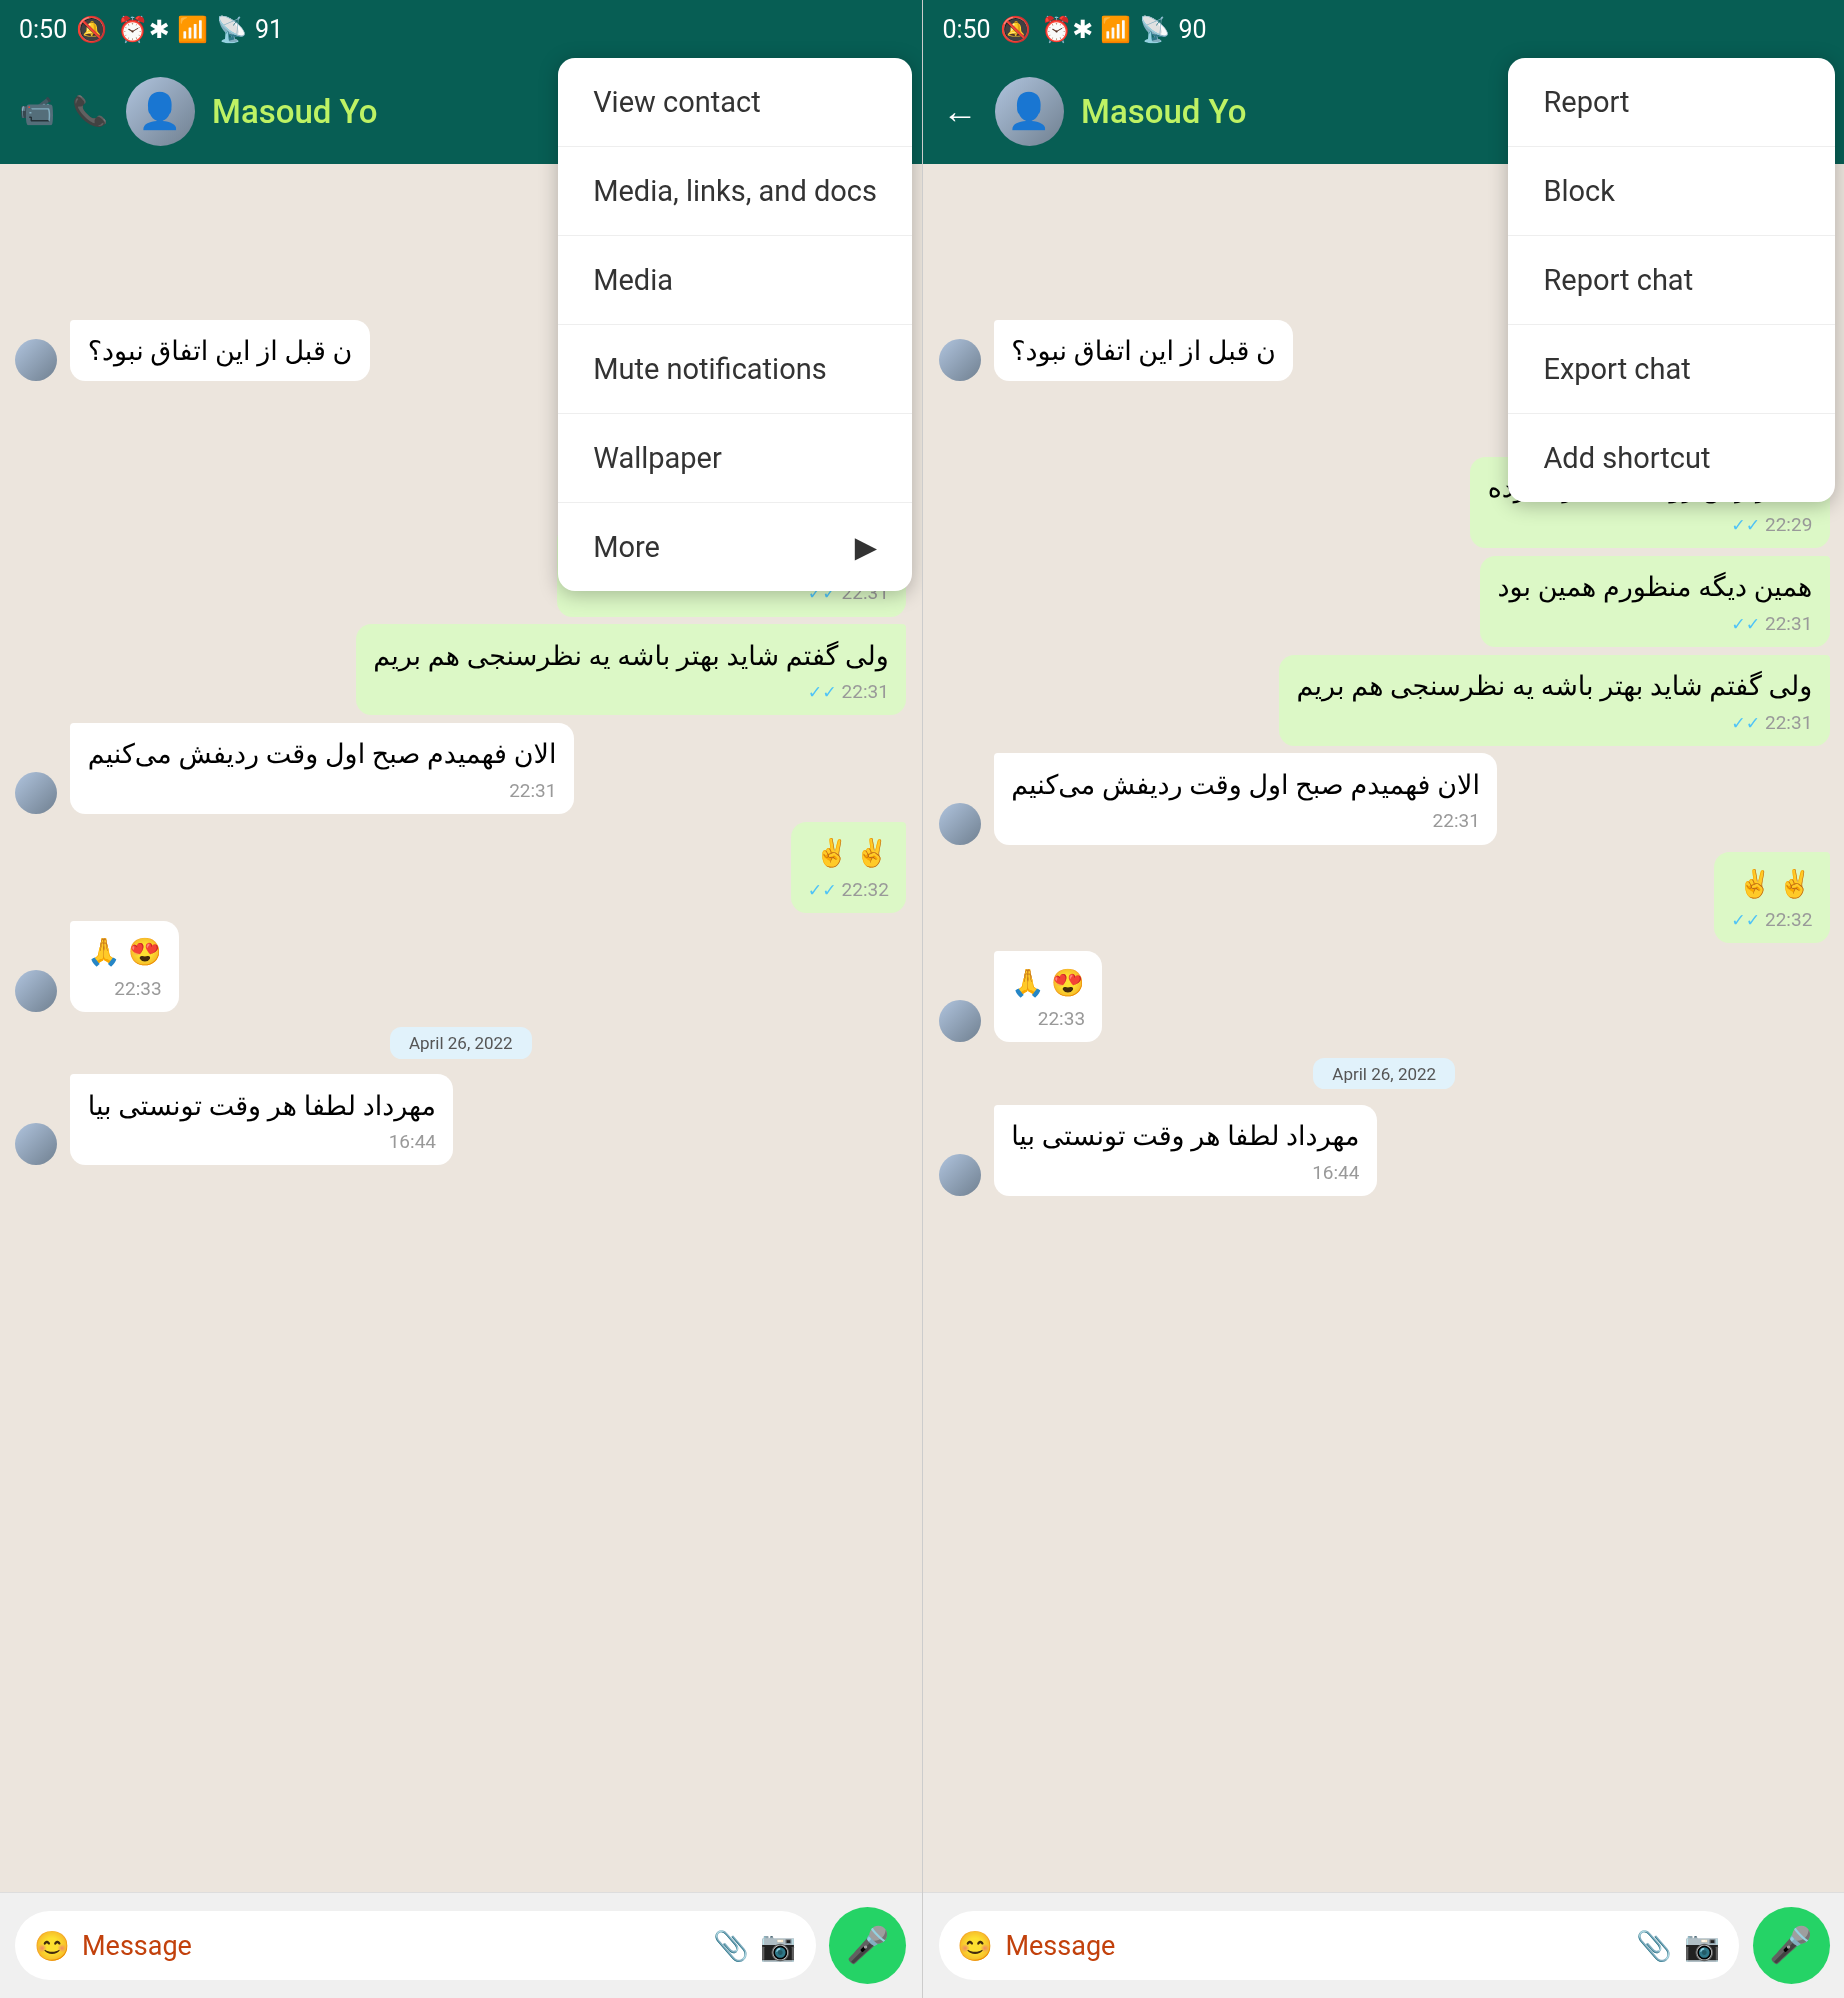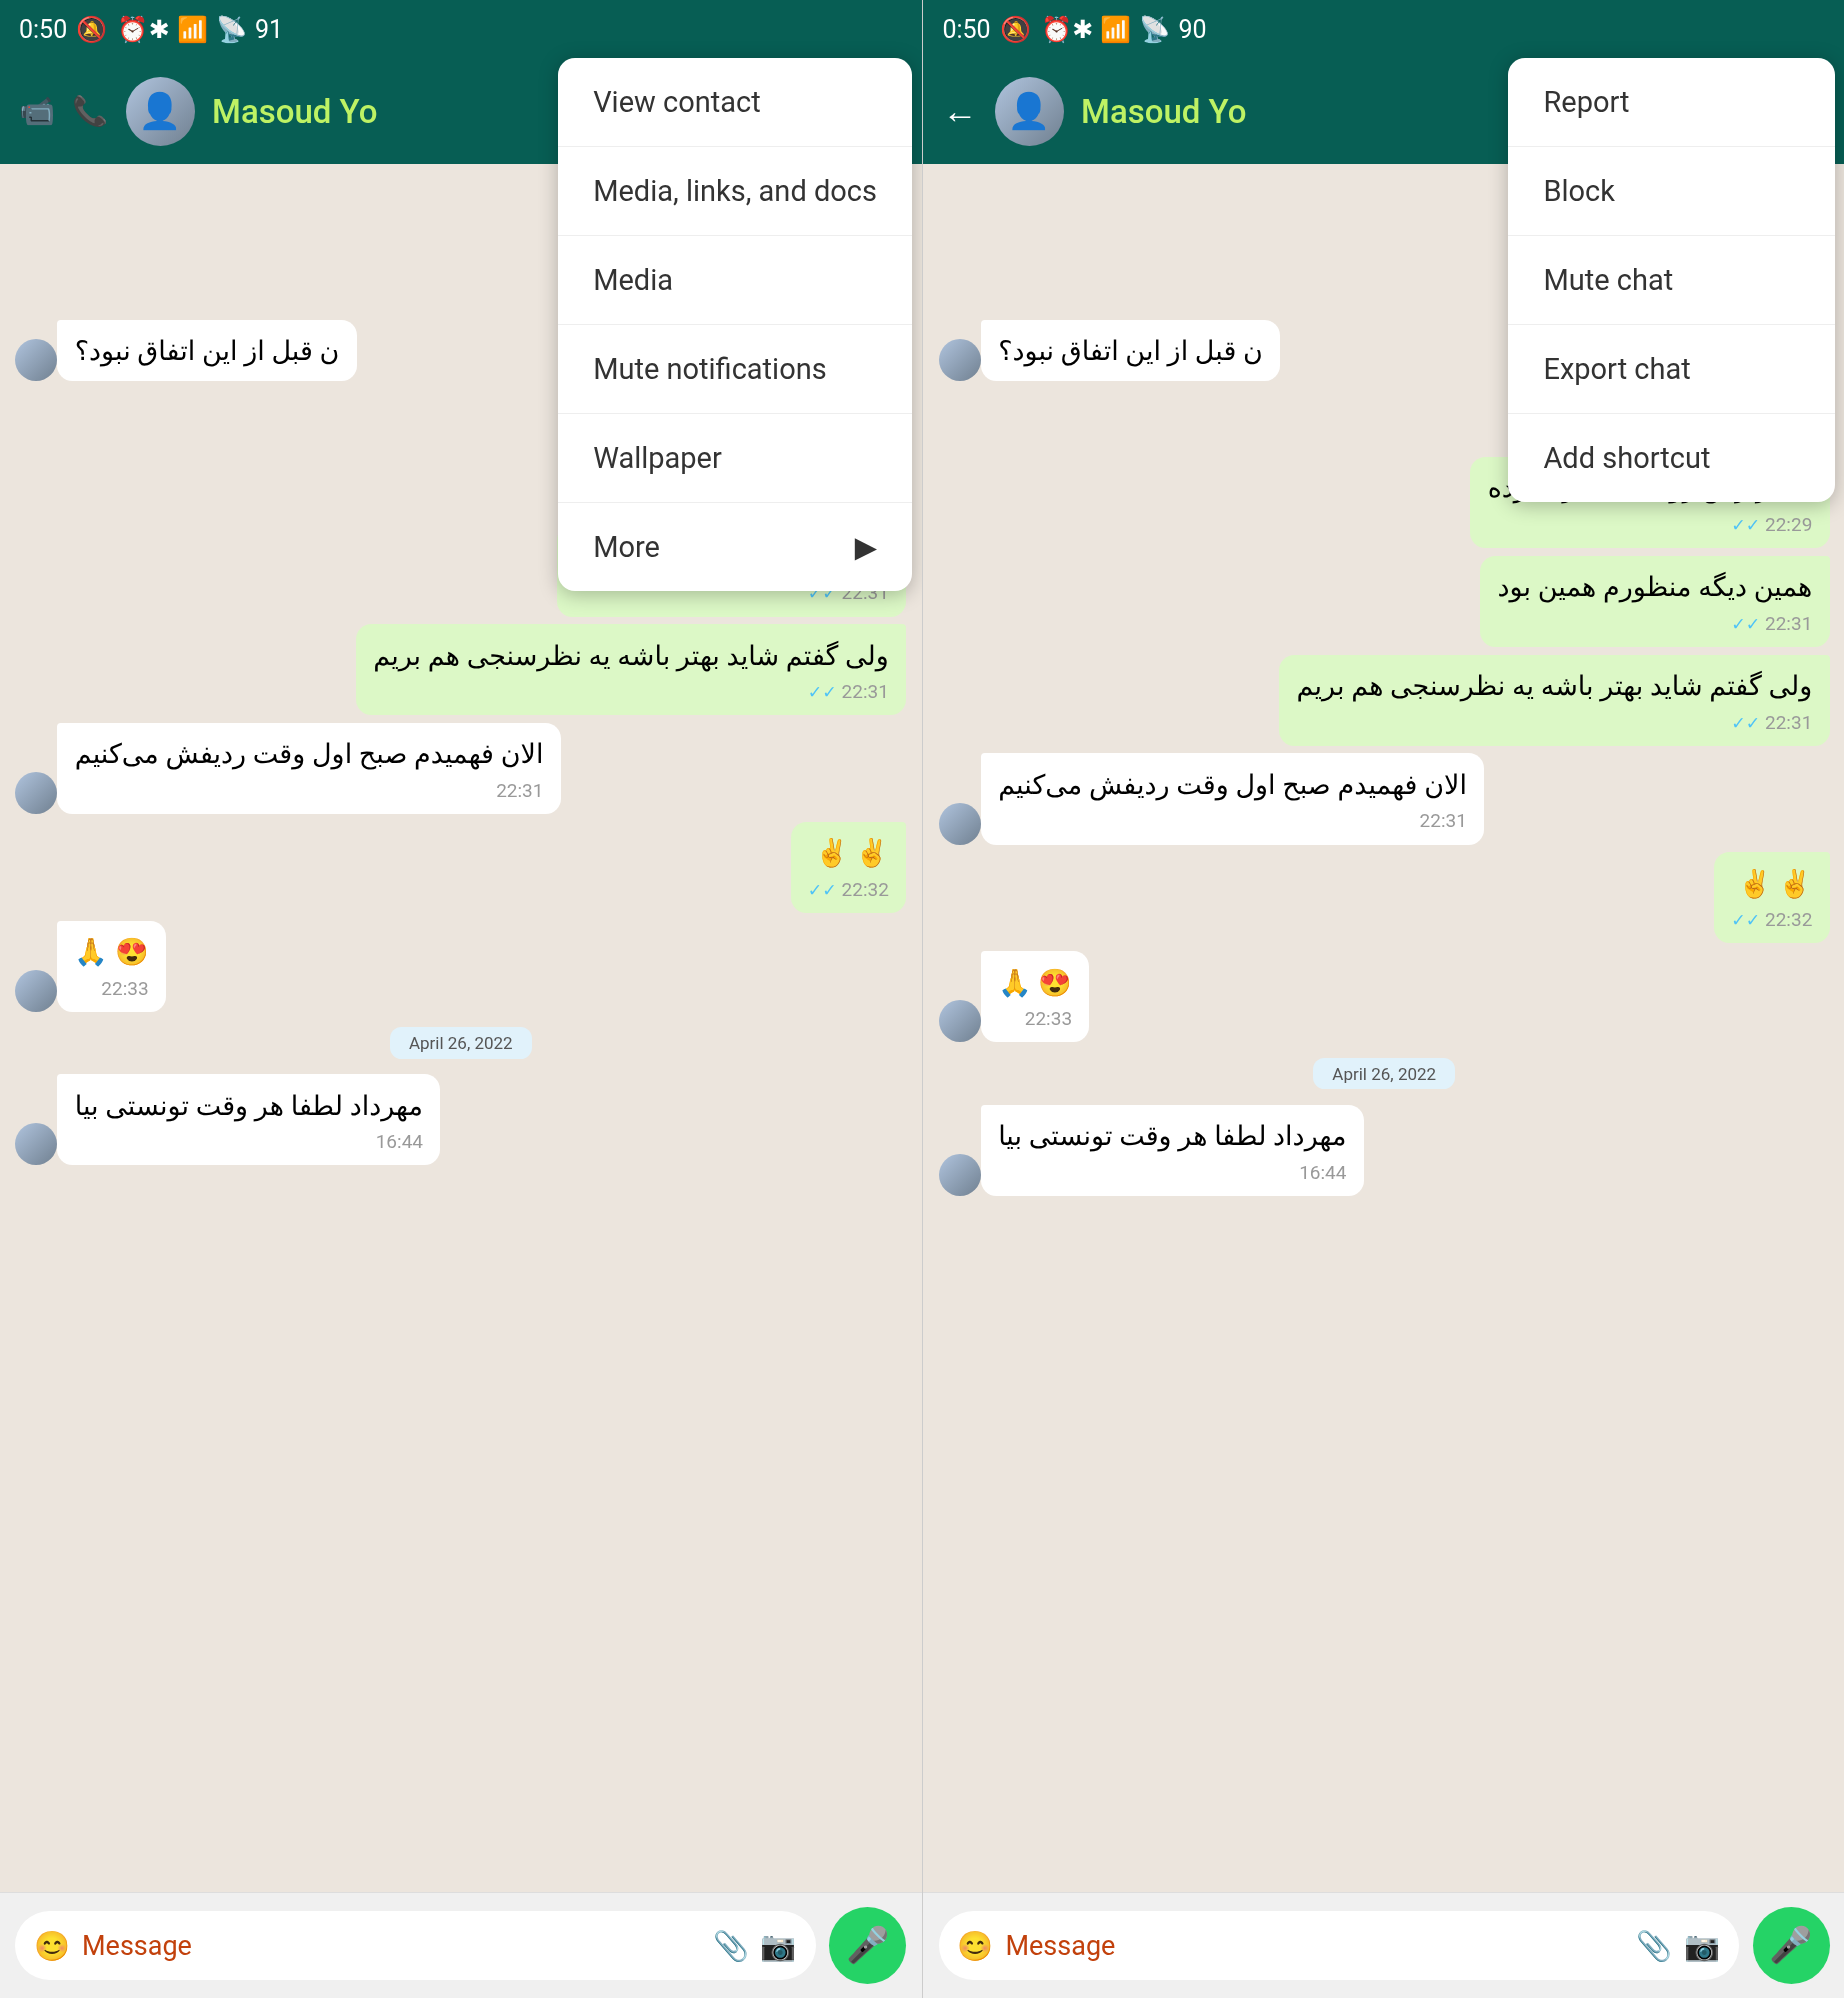--- a/index.html
+++ b/index.html
@@ -122,21 +122,21 @@
       border-radius: 11.5px;
       padding: 5.8px 19px;
       font-size: 17px;
       color: #555;
       margin: 7.7px 0;
     }
 
     .msg-row {
       display: flex;
       align-items: flex-end;
-      gap: 0;
+      gap: 13px;
     }
     .msg-row.incoming { justify-content: flex-start; }
     .msg-row.outgoing { justify-content: flex-end; }
 
     .small-avatar {
       width: 42px;
       height: 42px;
       border-radius: 50%;
       background: linear-gradient(135deg, #b0c4de, #708090);
       flex-shrink: 0;
@@ -392,21 +392,21 @@
   <div class="dropdown-menu">
     <div class="dropdown-item">
       <span>Report</span>
     </div>
     <div class="dropdown-divider"></div>
     <div class="dropdown-item">
       <span>Block</span>
     </div>
     <div class="dropdown-divider"></div>
     <div class="dropdown-item">
-      <span>Mute chat</span>
+      <span>Report chat</span>
     </div>
     <div class="dropdown-divider"></div>
     <div class="dropdown-item">
       <span>Export chat</span>
     </div>
     <div class="dropdown-divider"></div>
     <div class="dropdown-item">
       <span>Add shortcut</span>
     </div>
   </div>

